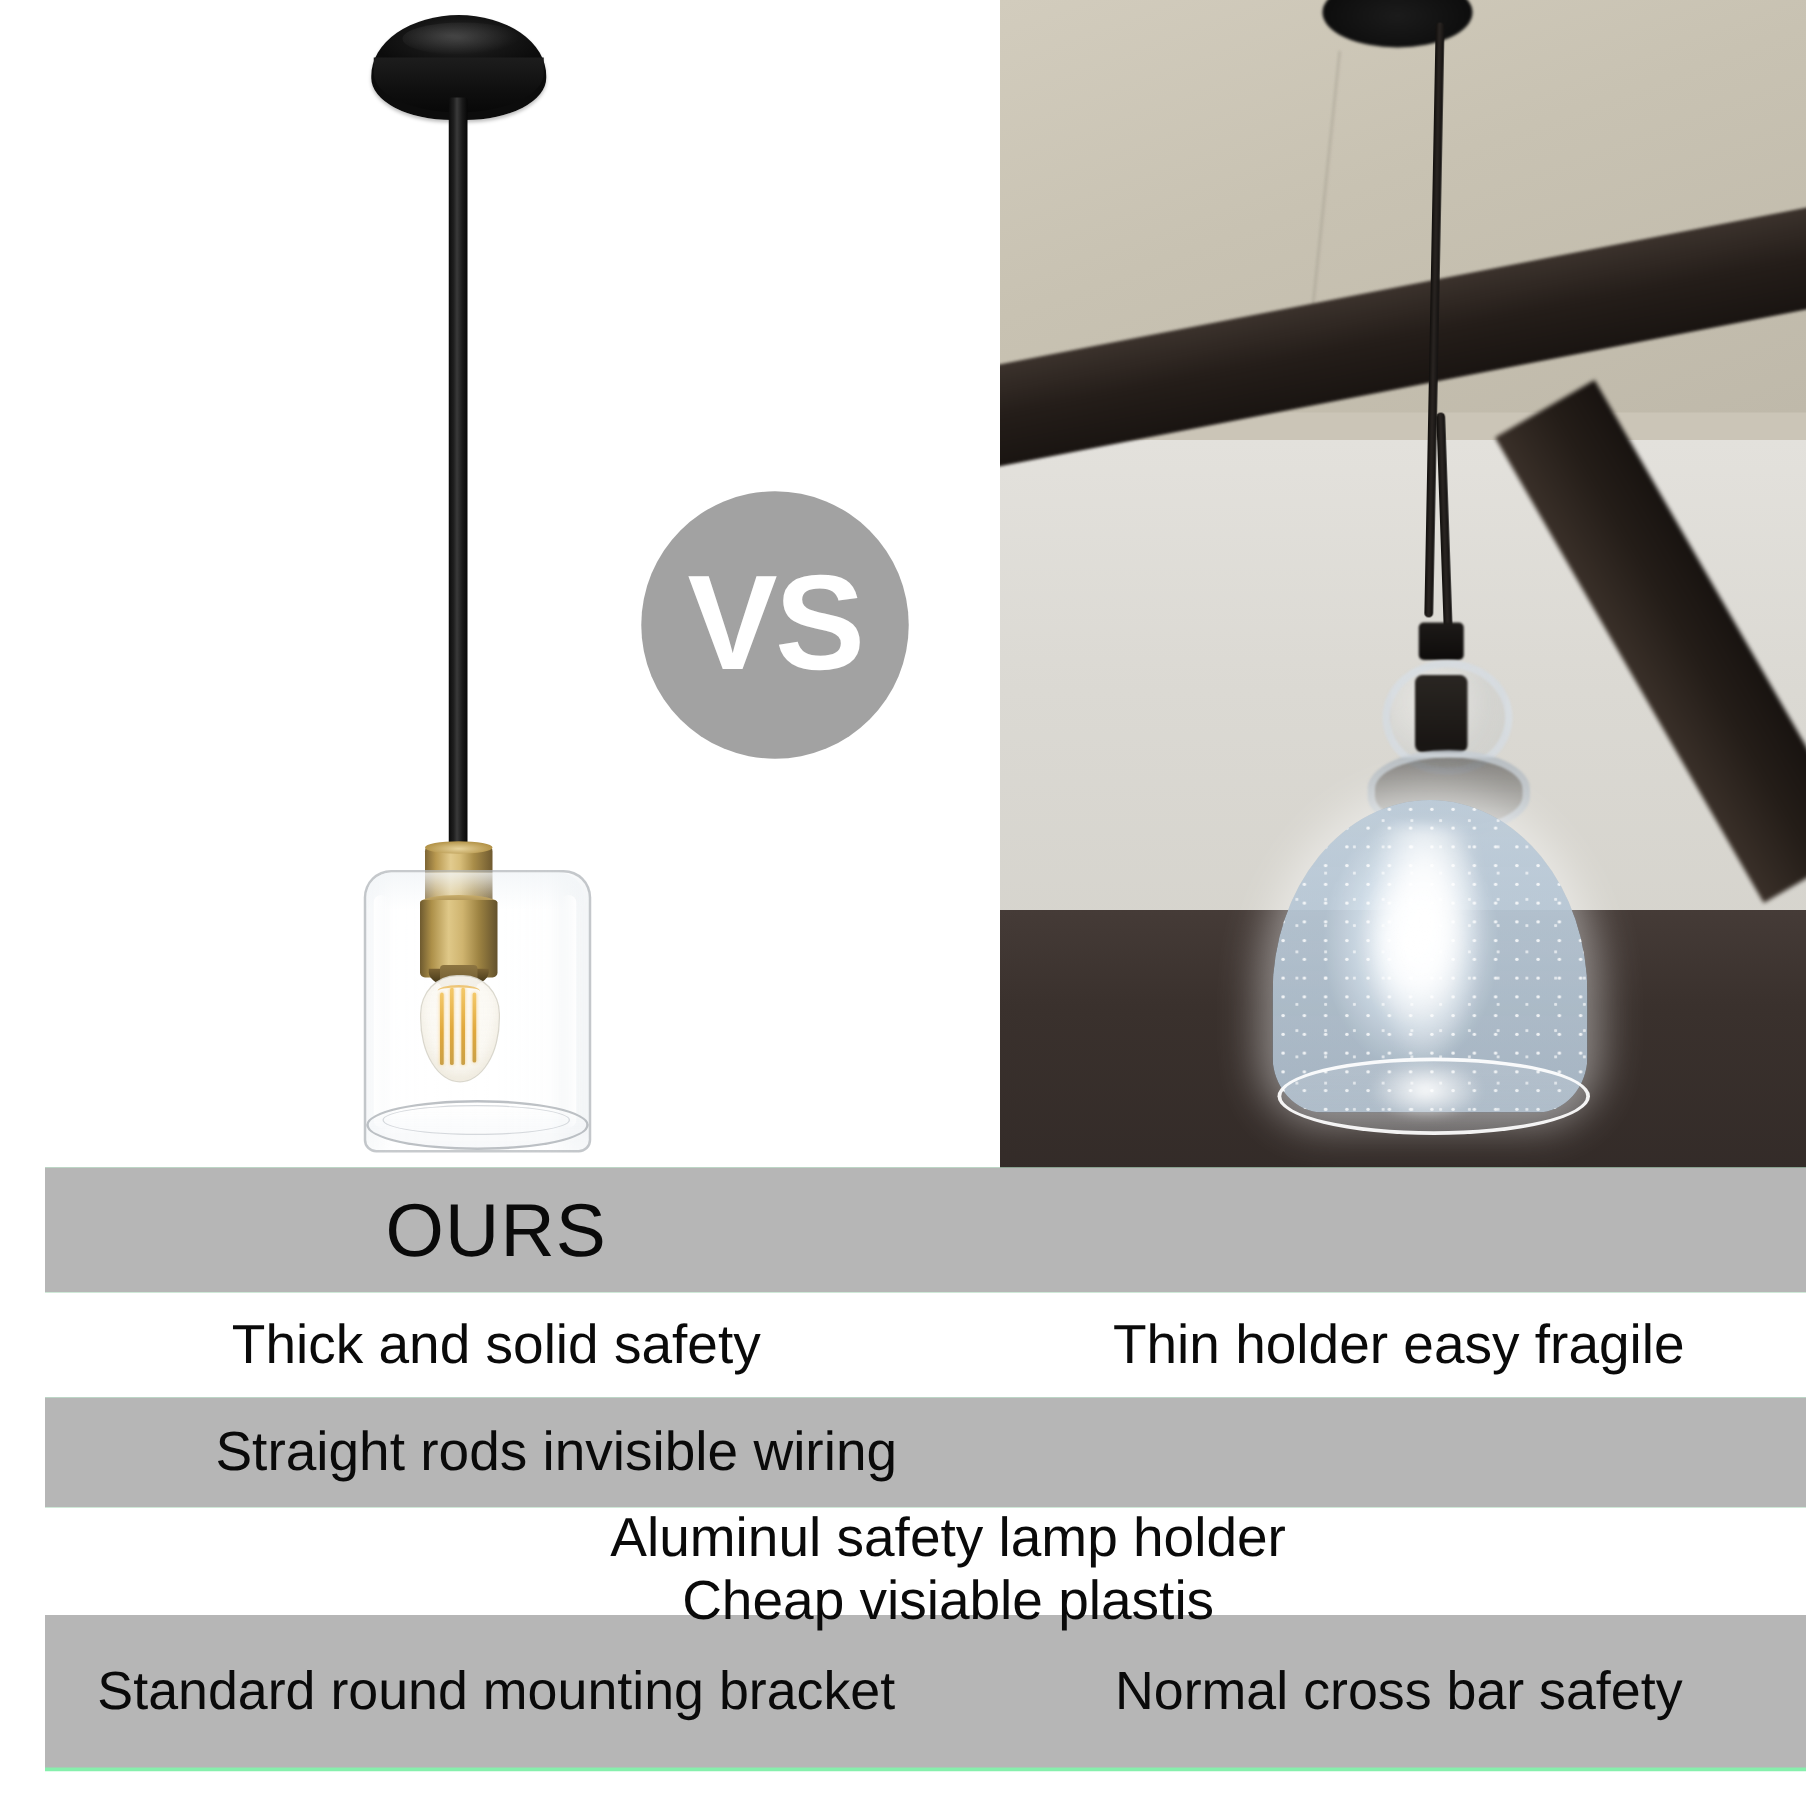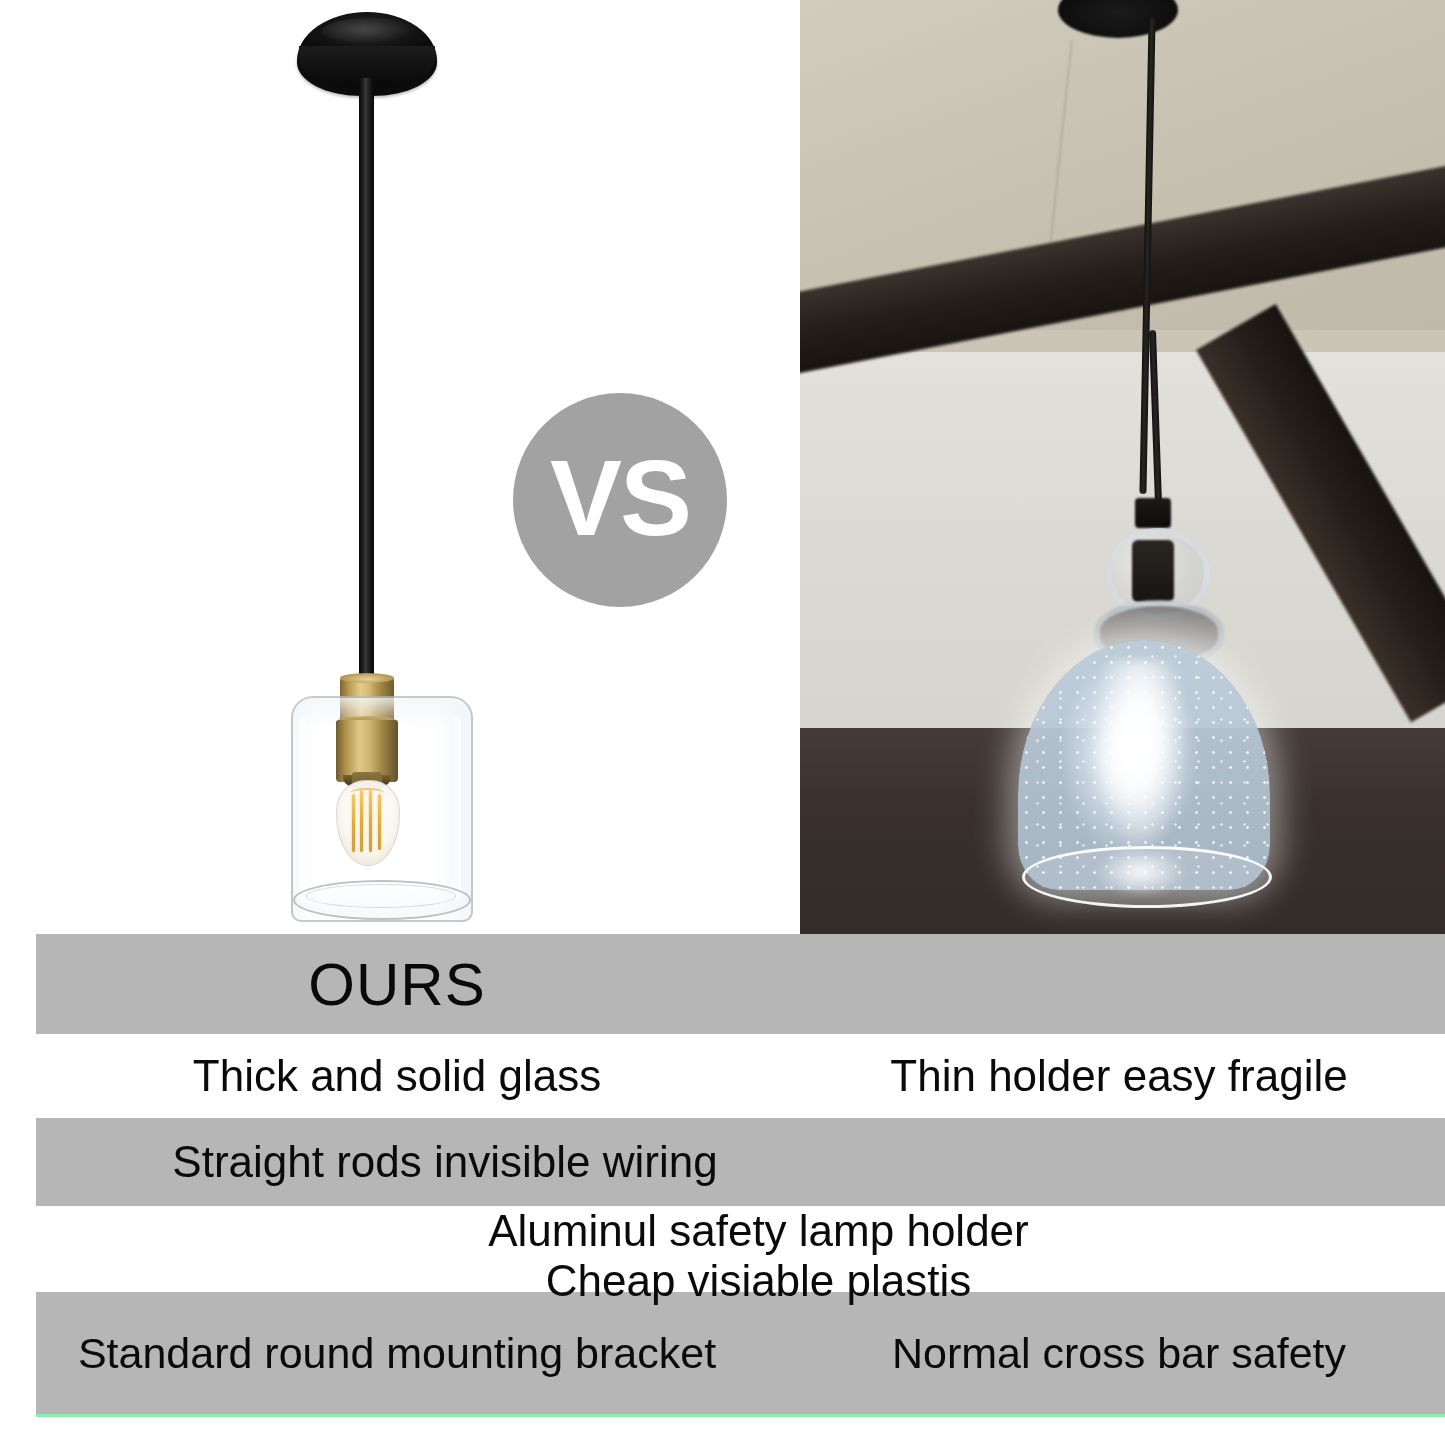--- a/index.html
+++ b/index.html
@@ -347,21 +347,21 @@
     </div>
   </div>
 
   <div class="table">
 
     <div class="row header">
       <div class="cell">OURS</div>
     </div>
 
     <div class="row body r1">
-      <div class="cell">Thick and solid glass</div>
+      <div class="cell">Thick and solid safety</div>
       <div class="cell">Thin holder easy fragile</div>
     </div>
 
     <div class="row body r2">
       <div class="cell">Straight rods invisible wiring</div>
     </div>
 
     <div class="row body r3">
       <div class="cell">Aluminul safety lamp holder</div>
       <div class="cell">Cheap visiable plastis</div>

